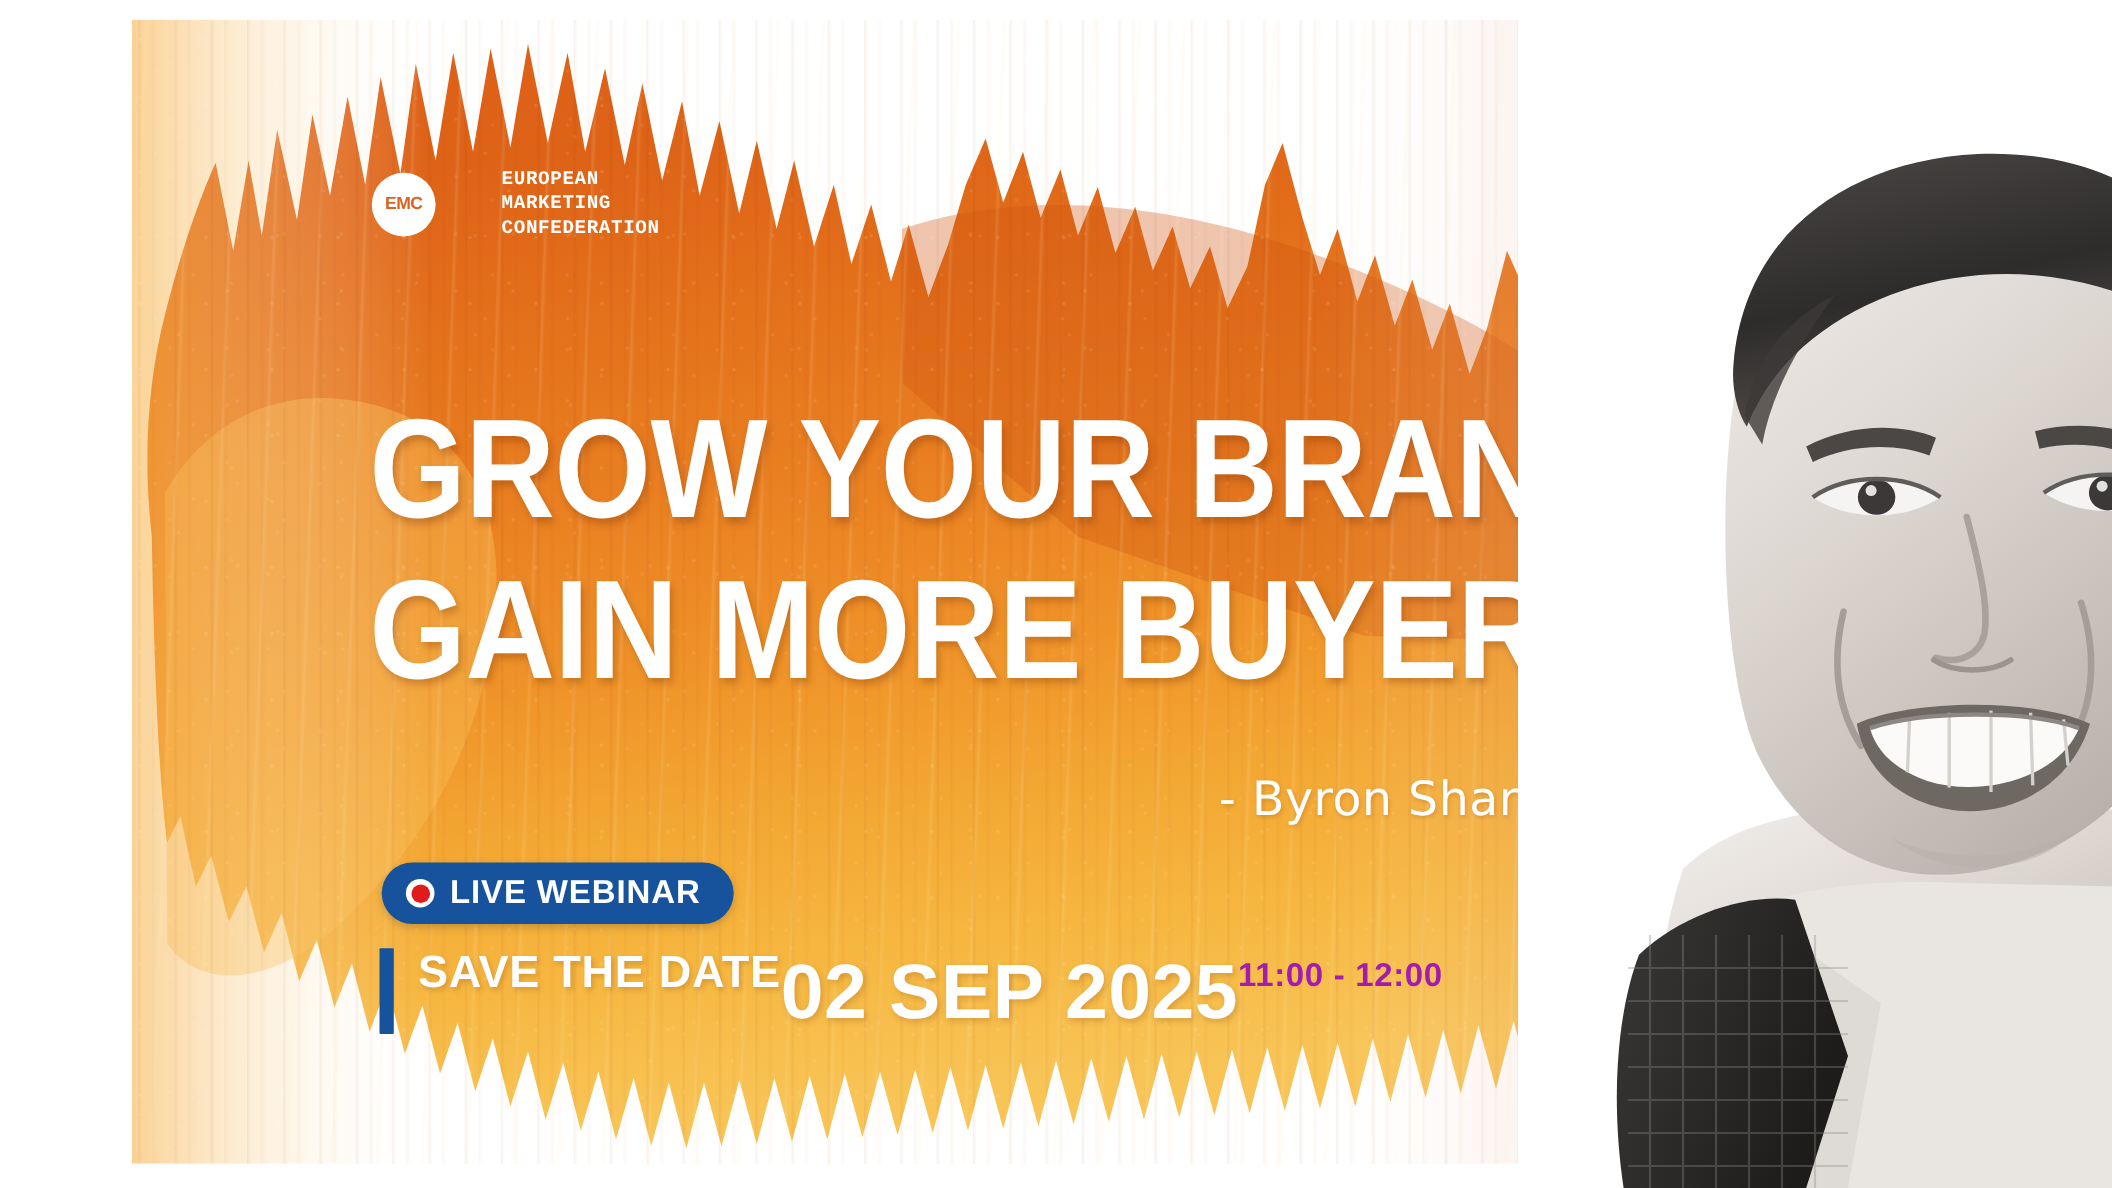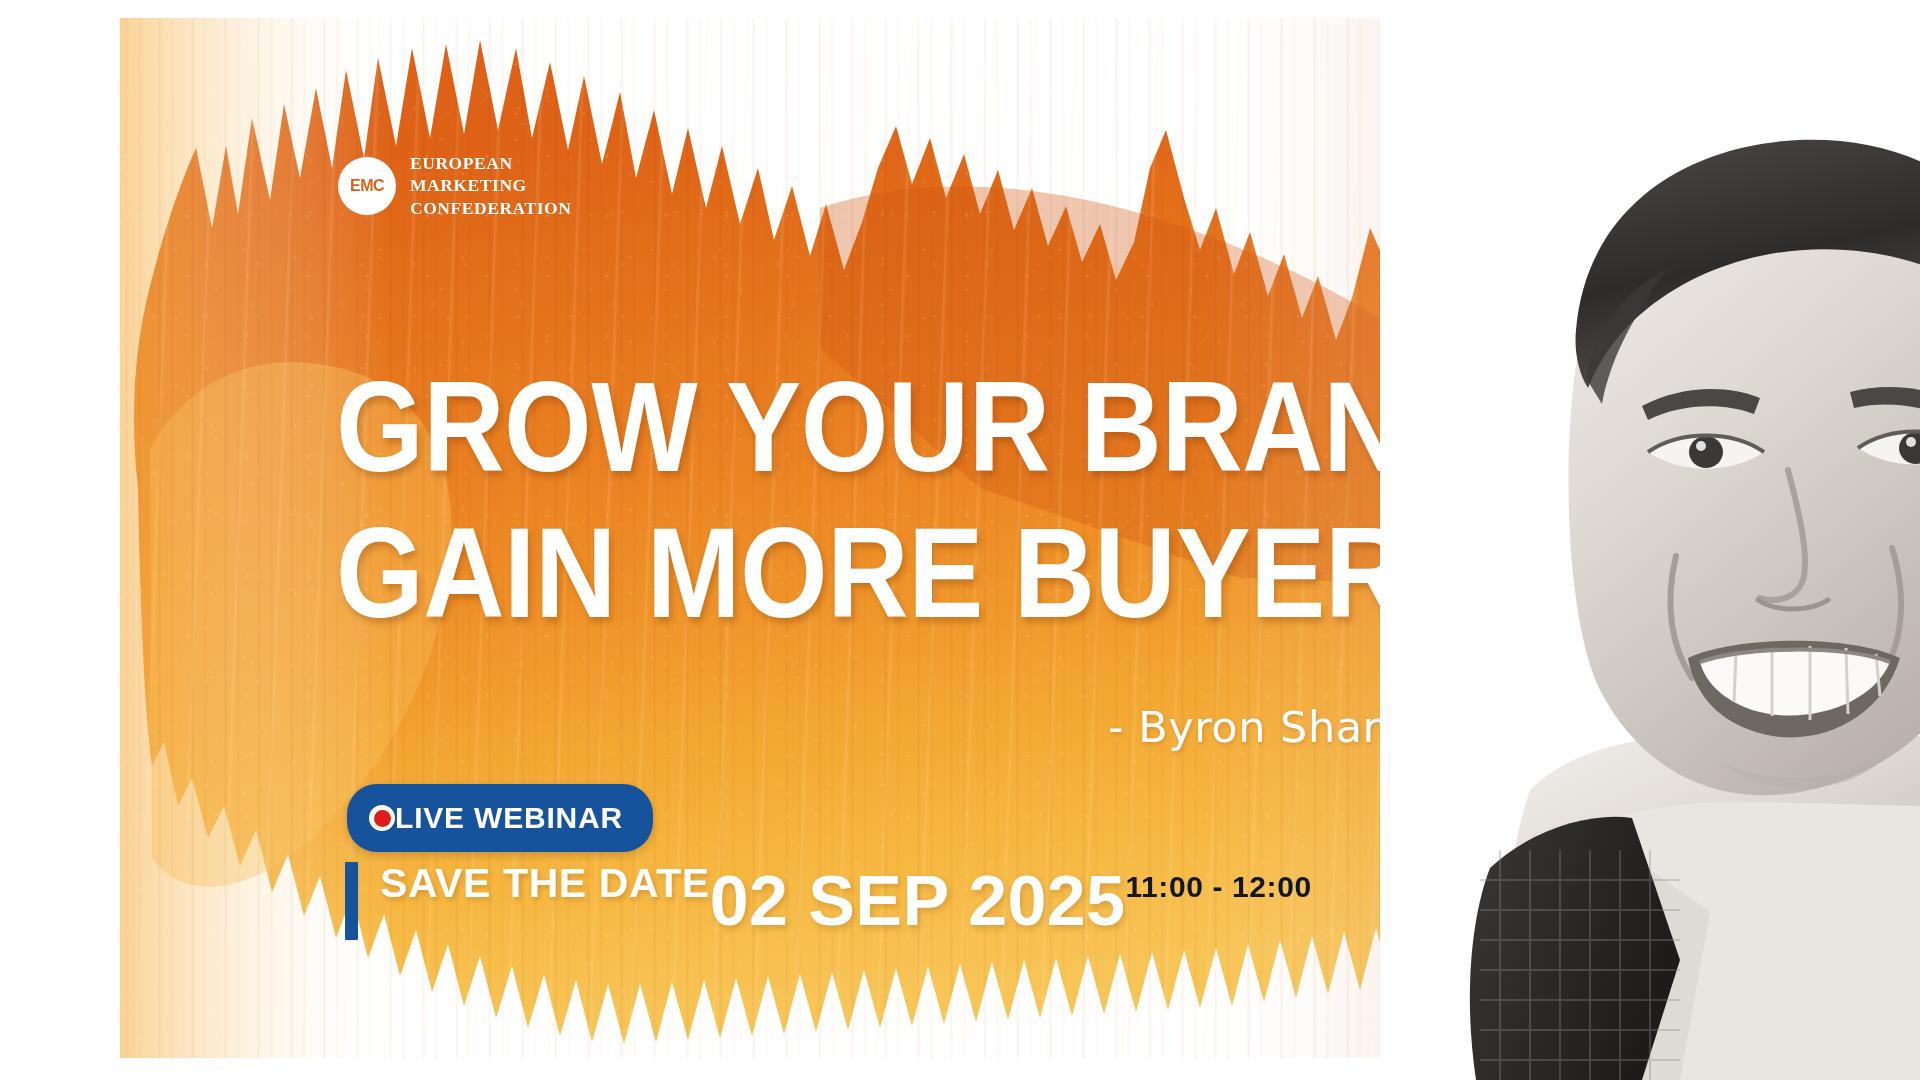--- a/index.html
+++ b/index.html
@@ -106,26 +106,27 @@
   .logo-mark span {
     font-family: "Liberation Sans", sans-serif;
     font-weight: 700;
     font-size: 16px;
     letter-spacing: -.5px;
     color: #d9641e;
     line-height: 1;
   }
   .logo-text {
     color: #ffffff;
-    font-family: Liberation Serif, serif;
+    font-family: Liberation Mono, monospace;
     font-weight: 700;
     font-size: 17.5px;
     line-height: 1.28;
     letter-spacing: .55px;
     text-transform: uppercase;
+    margin-left: 46px;
   }
 
   
   .headline {
     position: absolute;
     left: 336px;
     top: 368px;
     z-index: 6;
   }
   .headline-line {
@@ -155,26 +156,27 @@
     white-space: nowrap;
     z-index: 6;
     text-shadow: 1px 2px 4px rgba(120,50,0,.22);
   }
 
   
   .live-badge {
     position: absolute;
     left: 347px;
     top: 784px;
-    height: 68px;
+    height: 56px;
     padding: 0 30px 0 22px;
     border-radius: 30px;
     background: #17539c;
     display: flex;
     align-items: center;
+    gap: 14px;
     box-shadow: 0 3px 8px rgba(0,0,0,.18);
     z-index: 6;
   }
   .rec-dot {
     width: 26px; height: 26px;
     border-radius: 50%;
     background: #ffffff;
     display: flex;
     align-items: center;
     justify-content: center;
@@ -233,21 +235,21 @@
     letter-spacing: .4px;
     line-height: 1.08;
     white-space: nowrap;
     margin-top: 2px;
     text-shadow: 2px 3px 6px rgba(120,50,0,.22);
   }
   .time-value {
     font-family: "Liberation Sans Narrow", "Liberation Sans", sans-serif;
     font-weight: 700;
     font-size: 30px;
-    color: #0f172a;
+    color: #a21caf;
     letter-spacing: .6px;
     line-height: 1.1;
     white-space: nowrap;
     margin-top: 8px;
   }
 
   
   .speaker {
     position: absolute;
     right: 0;

